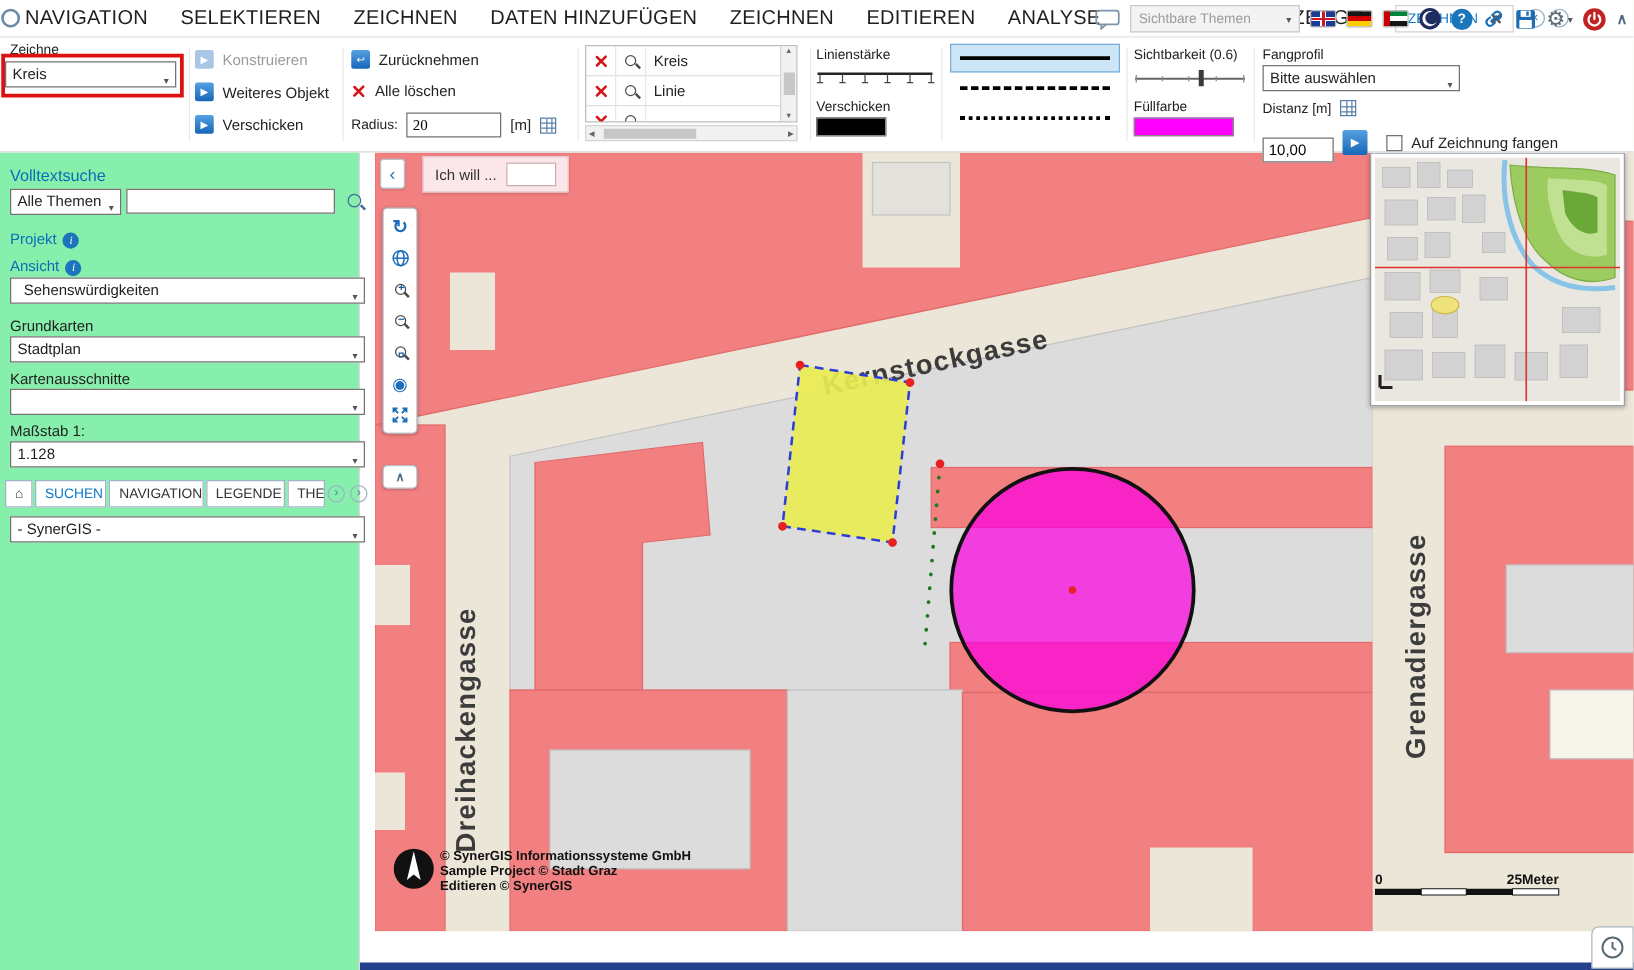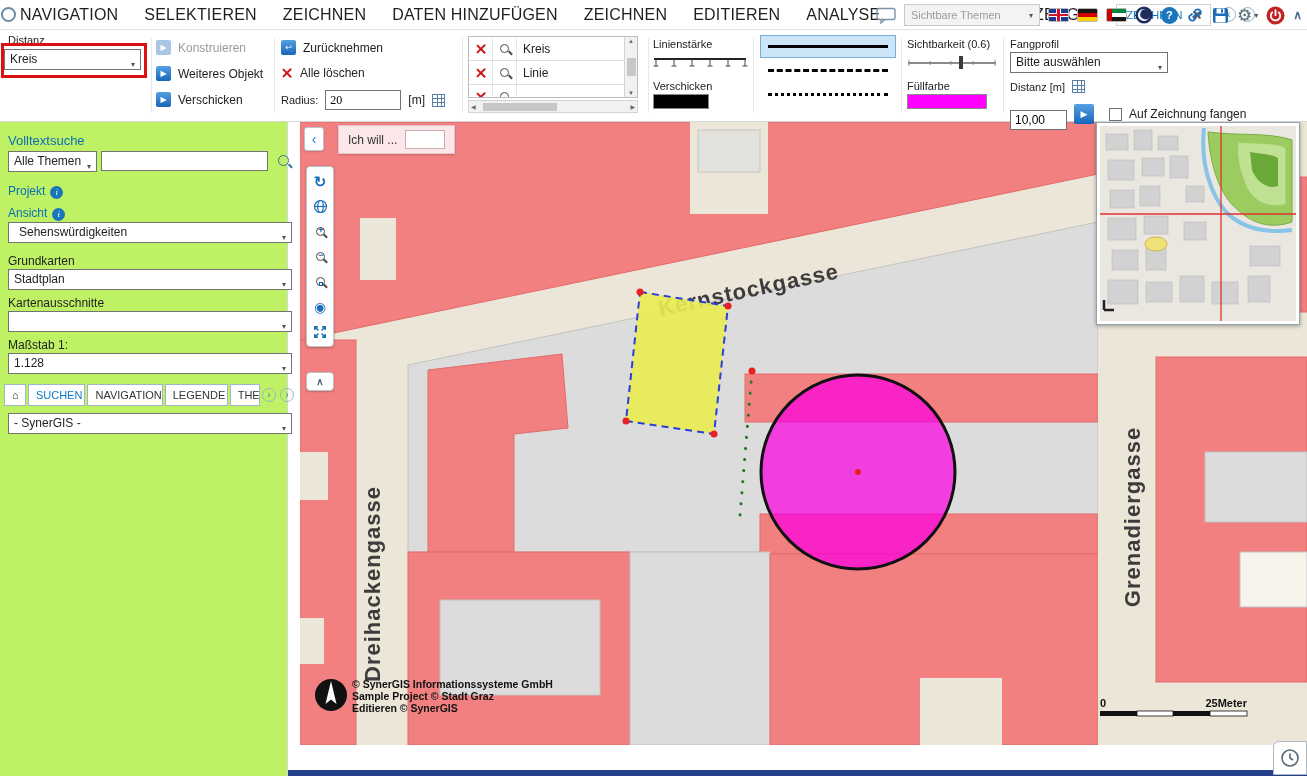--- a/index.html
+++ b/index.html
@@ -71,21 +71,21 @@
 .lstyle{position:absolute;left:760px;top:5px;width:136px}
 .lsrow{height:23px;border:1px solid transparent;display:flex;align-items:center;padding:0 7px;margin-bottom:1px;cursor:pointer}
 .lsrow.sel{background:#cde6f7;border-color:#79aed9}
 .lsline{width:100%;border-top:3px solid #000}
 .lsline.dash{border-top-style:dashed}
 .lsline.dot{border-top-style:dotted;border-top-width:3px}
 .swatch{border:1px solid #8a8a8a;cursor:pointer}
 #annot{position:absolute;left:1px;top:13px;width:146px;height:35px;border:3px solid #dd1111;z-index:3;pointer-events:none}
 
 
-#sidebar{position:absolute;left:0;top:122px;width:288px;height:654px;background:#bef264;border-right:1px solid #d8d8d8;z-index:7}
+#sidebar{position:absolute;left:0;top:122px;width:288px;height:654px;background:#86efac;border-right:1px solid #d8d8d8;z-index:7}
 #sidebar .abs{position:absolute}
 .bluehead{color:#0b6db8;font-size:13px;cursor:pointer}
 .info-ico{width:13px;height:13px;border-radius:50%;background:#1b75bb;color:#fff;font-size:9px;font-style:italic;font-family:"Liberation Serif",serif;display:inline-flex;align-items:center;justify-content:center;margin-left:5px;cursor:pointer}
 .ptab{height:22px;border:1px solid #9fb6c8;display:inline-flex;align-items:center;padding:0 7px;font-size:11px;color:#333;background:#fff;margin-right:2px;white-space:nowrap;overflow:hidden;cursor:pointer}
 .ptab.active{color:#0a78c8}
 .ptab.clip{width:32px}
 .circ.small{width:14px;height:14px;font-size:10px}
 
 
 #maparea{position:absolute;left:300px;top:122px;width:1007px;height:623px;background:#ece6d8;overflow:hidden}
@@ -177,21 +177,21 @@
 <div id="ribbon">
   <span class="sep" style="left:151px"></span>
   <span class="sep" style="left:274px"></span>
   <span class="sep" style="left:462px"></span>
   <span class="sep" style="left:648px"></span>
   <span class="sep" style="left:753px"></span>
   <span class="sep" style="left:901px"></span>
   <span class="sep" style="left:1003px"></span>
 
   <div id="annot"></div>
-  <span class="rlabel" style="position:absolute;left:8px;top:4px">Distanz</span>
+  <span class="rlabel" style="position:absolute;left:8px;top:4px">Zeichne</span>
   <div class="dd" style="position:absolute;left:4px;top:19px;width:137px">
     <span>Kreis</span>
     <span class="dda">▾</span>
   </div>
 
   <div class="rrow dis" style="left:156px;top:10px">
     <span class="barrow dis">▶</span>
     <span>Konstruieren</span>
   </div>
   <div class="rrow" style="left:156px;top:36px">

